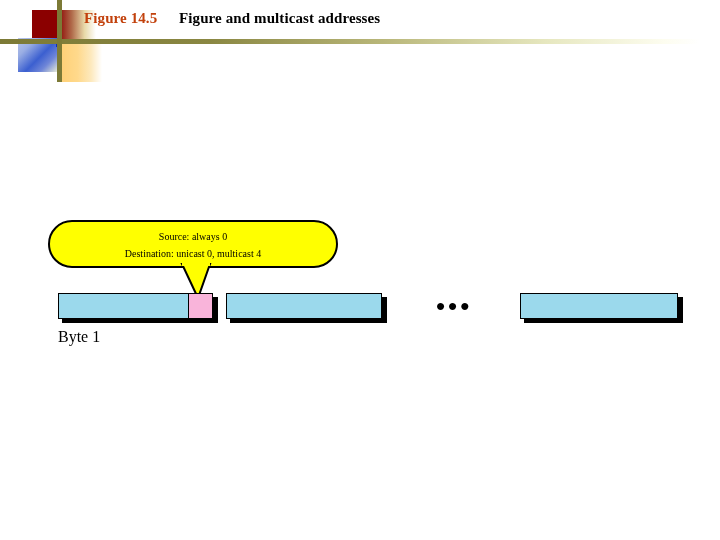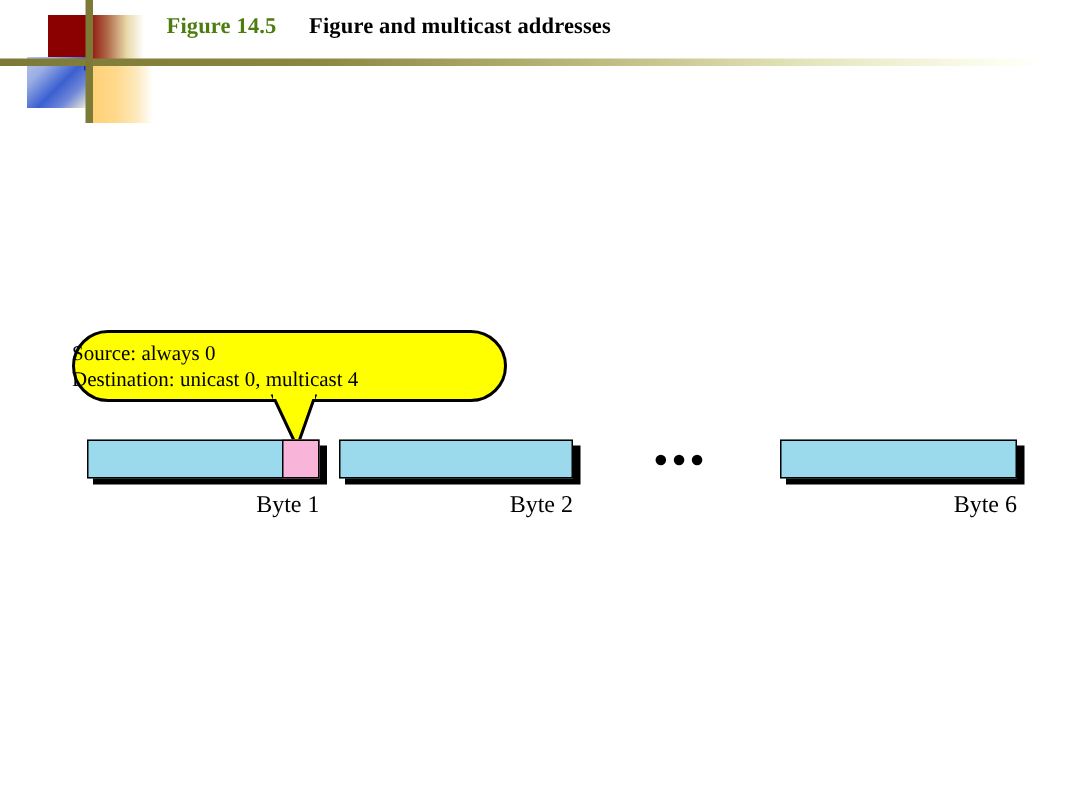--- a/index.html
+++ b/index.html
@@ -18,41 +18,41 @@
   .sq-orange{position:absolute;left:58px;top:42px;width:44px;height:40px;
       background:linear-gradient(to right,#ffcf72 0%,#ffd98c 45%,#fde9bd 75%,#ffffff 100%);}
   .blue-dot{position:absolute;left:56px;top:44px;width:3px;height:3px;background:#1030c0;}
   .rule-h{position:absolute;left:0;top:39px;width:700px;height:5px;
       background:linear-gradient(to right,#7c7a36 0%,#8a8742 30%,#b9b77a 55%,#e6e7bf 78%,#fdfdf0 95%,#ffffff 100%);}
   .rule-v{position:absolute;left:57px;top:0;width:5px;height:82px;background:#7c7a36;}
 
   
   #title{position:absolute;left:84px;top:10px;font-size:15px;font-weight:bold;
       white-space:nowrap;letter-spacing:.1px;}
-  #title .fig{color:#4d7c0f;margin-left:27px;}
+  #title .fig{color:#c2410c;}
   #title .gap{display:inline-block;width:14px;}
   #title .cap{color:#000000;}
 
   
   #diagram{position:absolute;left:0;top:0;width:720px;height:540px;}
 
   
   .balloon{position:absolute;left:48px;top:220px;width:290px;height:48px;
       background:#ffff00;border:2px solid #000000;border-radius:24px/24px;
       box-sizing:border-box;}
   .balloon-text{position:absolute;left:48px;top:222px;width:290px;height:46px;
-      display:flex;flex-direction:column;justify-content:center;
-      font-size:14px;color:#000000;line-height:17px;white-space:nowrap;}
+      display:flex;flex-direction:column;align-items:center;justify-content:center;
+      font-size:10px;color:#000000;line-height:17px;white-space:nowrap;}
   .balloon-tail{position:absolute;left:180px;top:262px;}
 
   
   .byte-shadow{position:absolute;background:#000000;}
   .byte-box{position:absolute;border:1px solid #000000;box-sizing:border-box;background:#9bd9ec;}
   .byte-seg{position:absolute;border:1px solid #000000;box-sizing:border-box;background:#f9b4da;}
-  .byte-label{position:absolute;font-size:16px;color:#000000;text-align:right;white-space:nowrap;}
+  .byte-label{position:absolute;font-size:16px;color:#000000;text-align:left;white-space:nowrap;}
   .ellipsis{position:absolute;font-size:26px;font-weight:bold;color:#000000;
       letter-spacing:3px;line-height:1;}
 </style>
 </head>
 <body>
 
 <div id="deco">
   <div class="sq-red"></div>
   <div class="sq-red-solid"></div>
   <div class="sq-blue"></div>
@@ -80,21 +80,19 @@
     <rect x="2" y="0" width="28" height="4" fill="#ffff00" stroke="none"></rect>
   </svg>
 
   <div class="byte-shadow" style="left:62px;top:297px;width:156px;height:26px;"></div>
   <div class="byte-box" style="left:58px;top:293px;width:155px;height:26px;"></div>
   <div class="byte-seg" style="left:188px;top:293px;width:25px;height:26px;"></div>
   <div class="byte-label" style="left:58px;top:328px;width:155px;">Byte 1</div>
 
   <div class="byte-shadow" style="left:230px;top:297px;width:157px;height:26px;"></div>
   <div class="byte-box" style="left:226px;top:293px;width:156px;height:26px;"></div>
-  <div class="byte-label" style="left:226px;top:328px;width:156px;">Byte 2</div>
 
   <div class="ellipsis" style="left:436px;top:294px;">•••</div>
 
   <div class="byte-shadow" style="left:524px;top:297px;width:159px;height:26px;"></div>
   <div class="byte-box" style="left:520px;top:293px;width:158px;height:26px;"></div>
-  <div class="byte-label" style="left:520px;top:328px;width:158px;">Byte 6</div>
 
 </div>
 
 </body></html>

